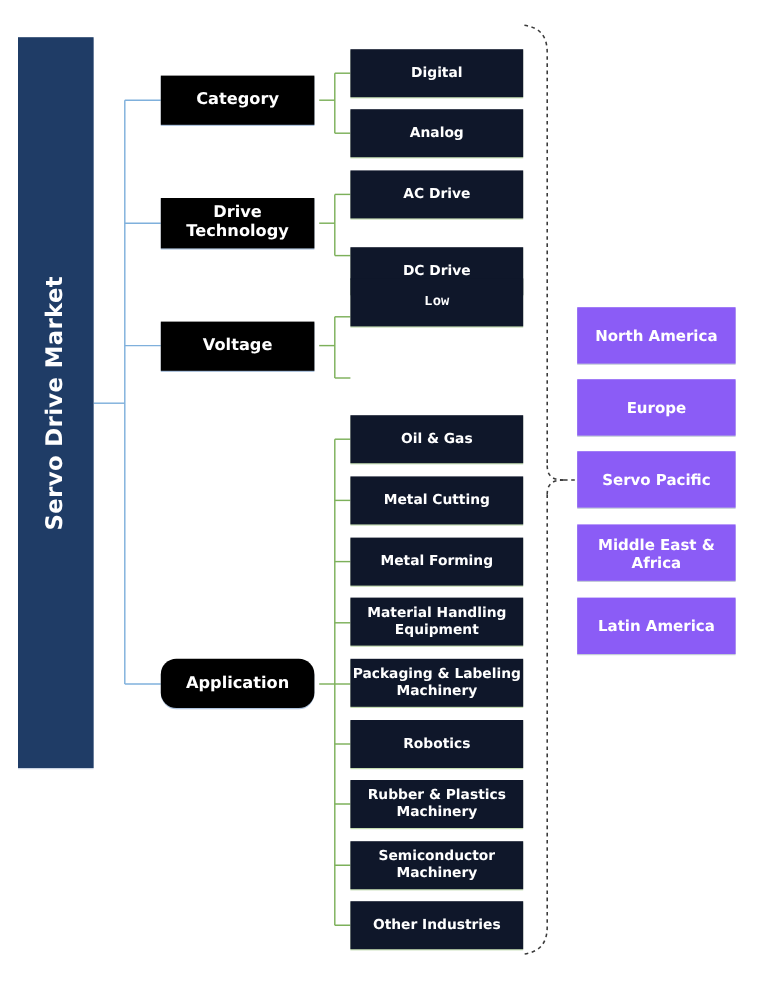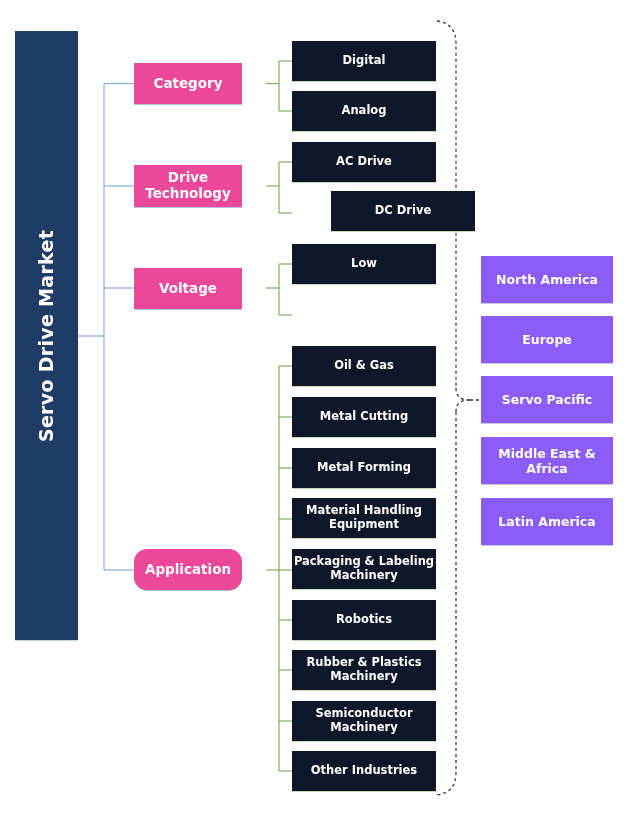--- a/index.html
+++ b/index.html
@@ -46,22 +46,22 @@
     color: #ffffff;
     font-size: 19px;
     font-weight: bold;
     letter-spacing: 0.3px;
   }
 
   
   .seg-box {
     position: absolute;
     left: 134px;
-    width: 108px;
-    background: #ec4899;
+    width: 128px;
+    background: #000000;
     color: #ffffff;
     font-size: 13.5px;
     font-weight: bold;
     display: flex;
     align-items: center;
     justify-content: center;
     text-align: center;
     line-height: 1.18;
     box-shadow: 0 1px 0 rgba(160,185,215,0.85);
   }
@@ -182,25 +182,25 @@
   <div class="leaf-box" style="top:41px;">
     <span>Digital</span>
   </div>
   <div class="leaf-box" style="top:91px;">
     <span>Analog</span>
   </div>
 
   <div class="leaf-box" style="top:142px;">
     <span>AC Drive</span>
   </div>
-  <div class="leaf-box" style="top:191px;margin-left:39px;">
+  <div class="leaf-box" style="top:206px;">
     <span>DC Drive</span>
   </div>
 
-  <div class="leaf-box" style="top:244px;">
+  <div class="leaf-box" style="top:232px;font-family:Liberation Mono, monospace;">
     <span>Low</span>
   </div>
 
   <div class="leaf-box" style="top:346px;">
     <span>Oil &amp; Gas</span>
   </div>
   <div class="leaf-box" style="top:397px;">
     <span>Metal Cutting</span>
   </div>
   <div class="leaf-box" style="top:448px;">

